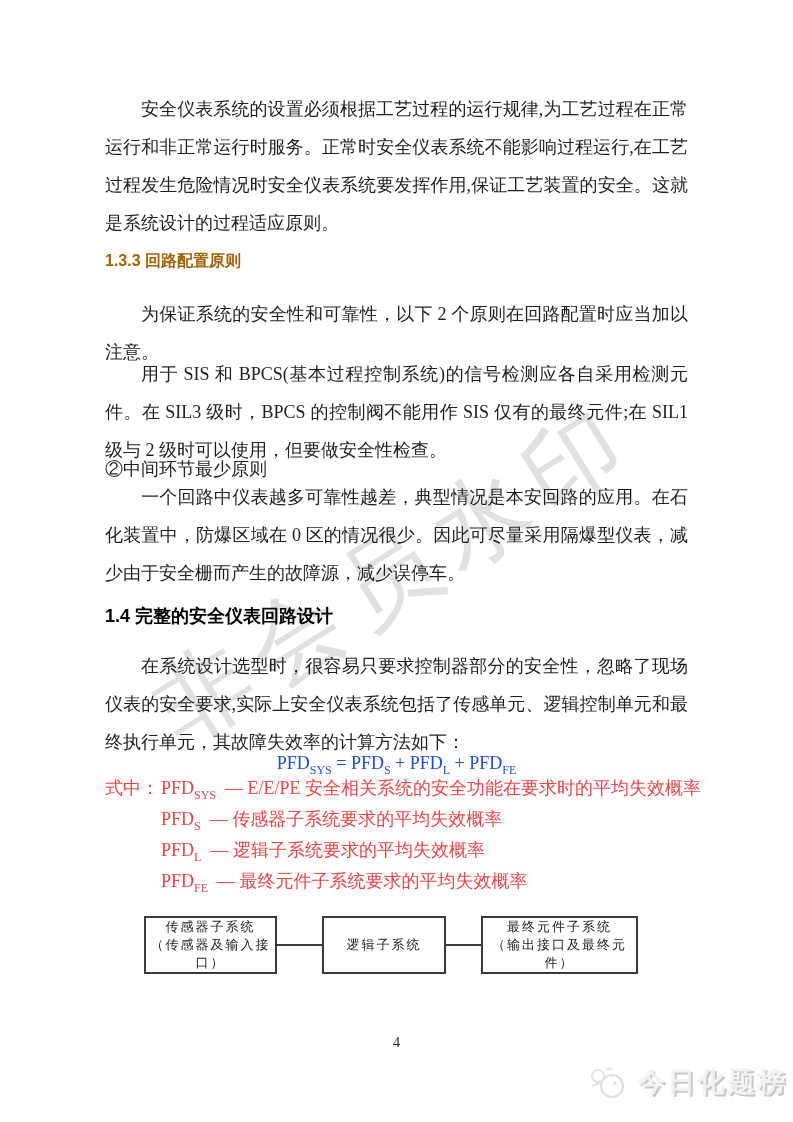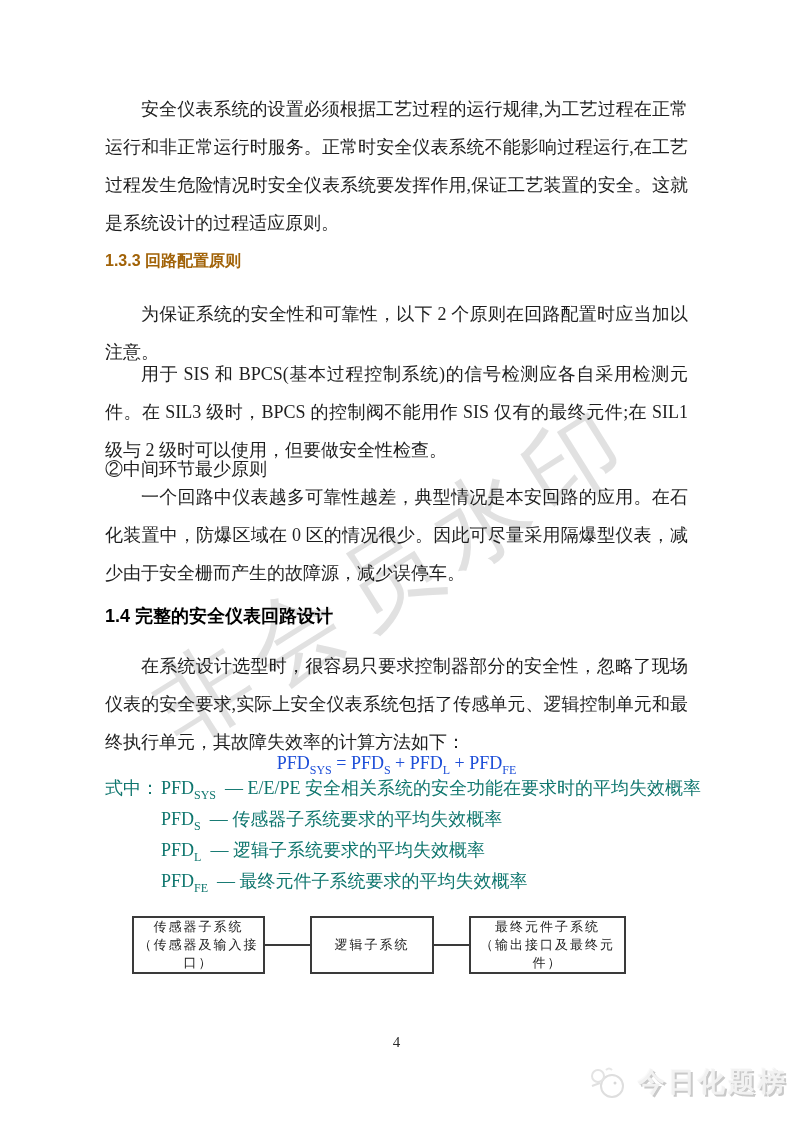--- a/index.html
+++ b/index.html
@@ -29,26 +29,26 @@
     position:absolute; left:105px; width:583px; margin:0; z-index:1;
     font-family:"Liberation Sans","DejaVu Sans",sans-serif;
     font-weight:bold; font-size:18px; line-height:32px; color:#000000;
   }
   .formula {
     position:absolute; left:105px; width:583px; top:748px; z-index:1;
     text-align:center; font-size:18px; line-height:30px; color:#1d4ed8;
   }
   sub { font-size:12px; line-height:0; }
   .defs { position:absolute; left:105px; width:620px; top:773px; z-index:1; }
-  .def-line { font-size:18px; line-height:31px; color:#0f766e; white-space:nowrap; }
+  .def-line { font-size:18px; line-height:31px; color:#ef4444; white-space:nowrap; }
   .def-line.cont { padding-left:56px; }
   .def-desc { margin-left:9px; }
   .def-prefix { margin-right:2px; }
   .diagram {
-    position:absolute; left:132px; top:916px; z-index:1;
+    position:absolute; left:144px; top:916px; z-index:1;
     display:flex; align-items:center;
   }
   .dbox {
     border:2px solid #3a3a3a; height:58px; box-sizing:border-box;
     display:flex; flex-direction:column; justify-content:center; align-items:center;
     font-size:13px; line-height:18px; color:#222222; letter-spacing:2px;
     background:#ffffff; text-align:center;
   }
   .dbox-1 { width:133px; }
   .dbox-2 { width:124px; }

